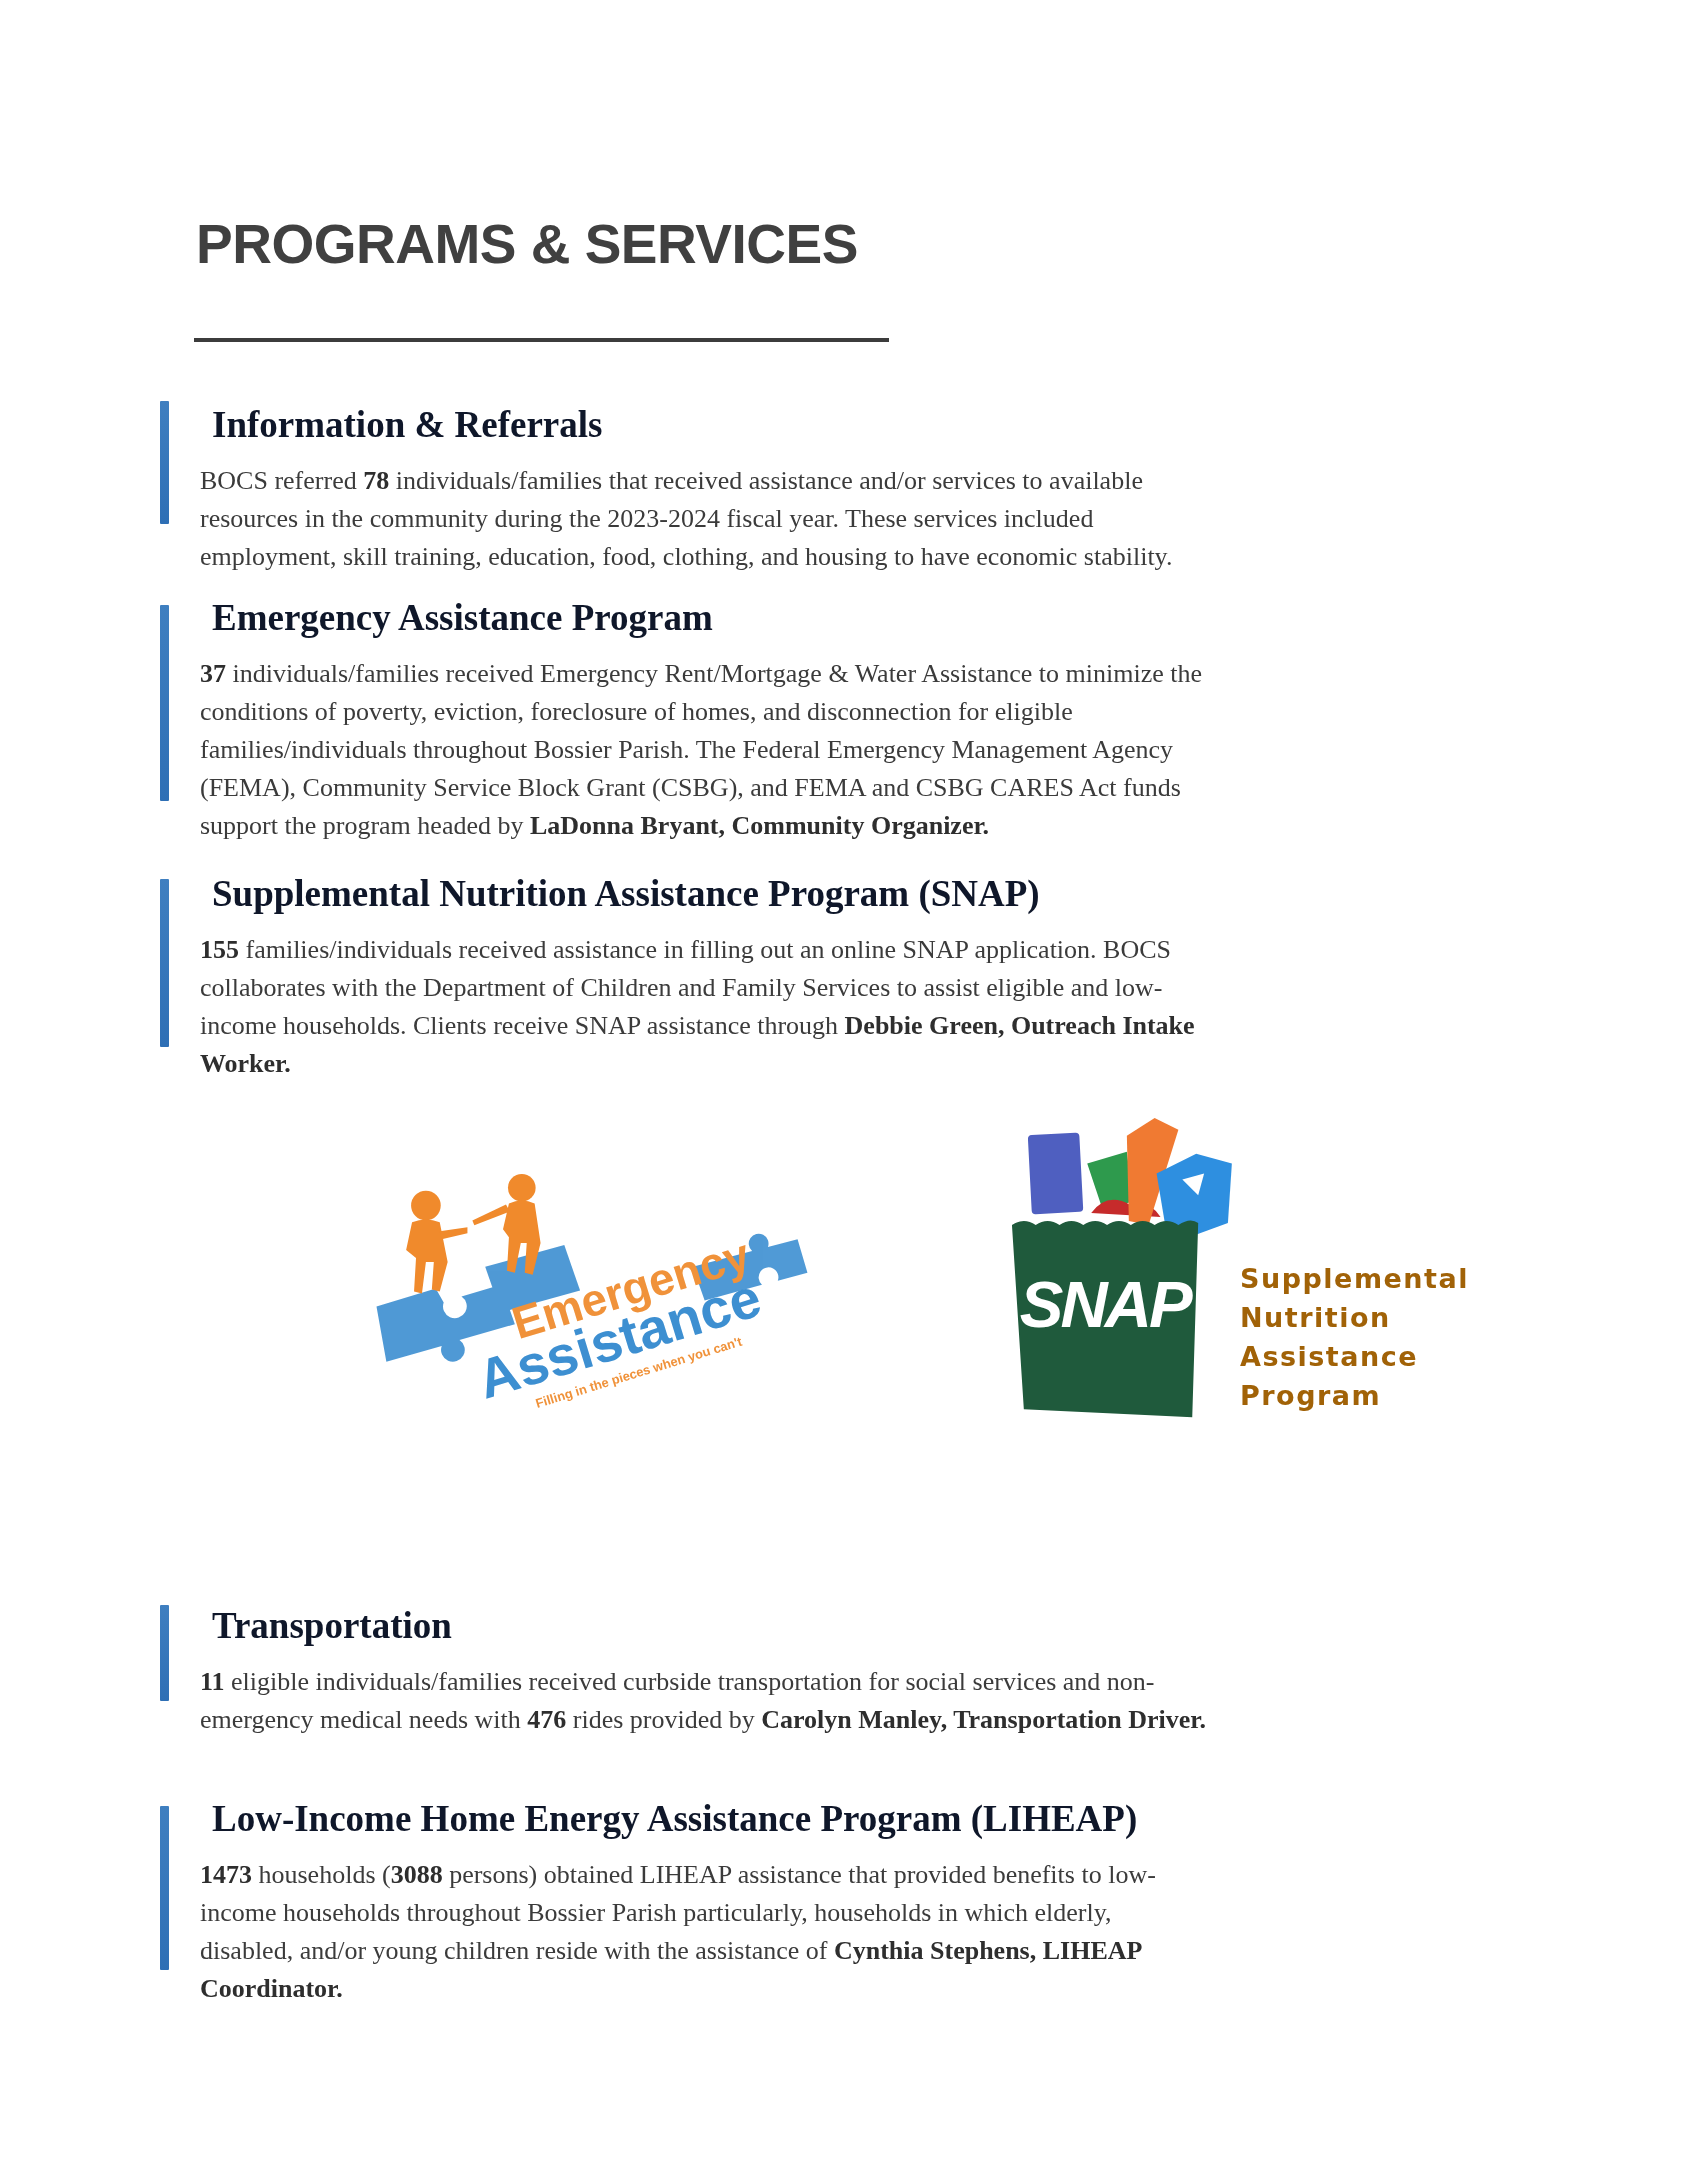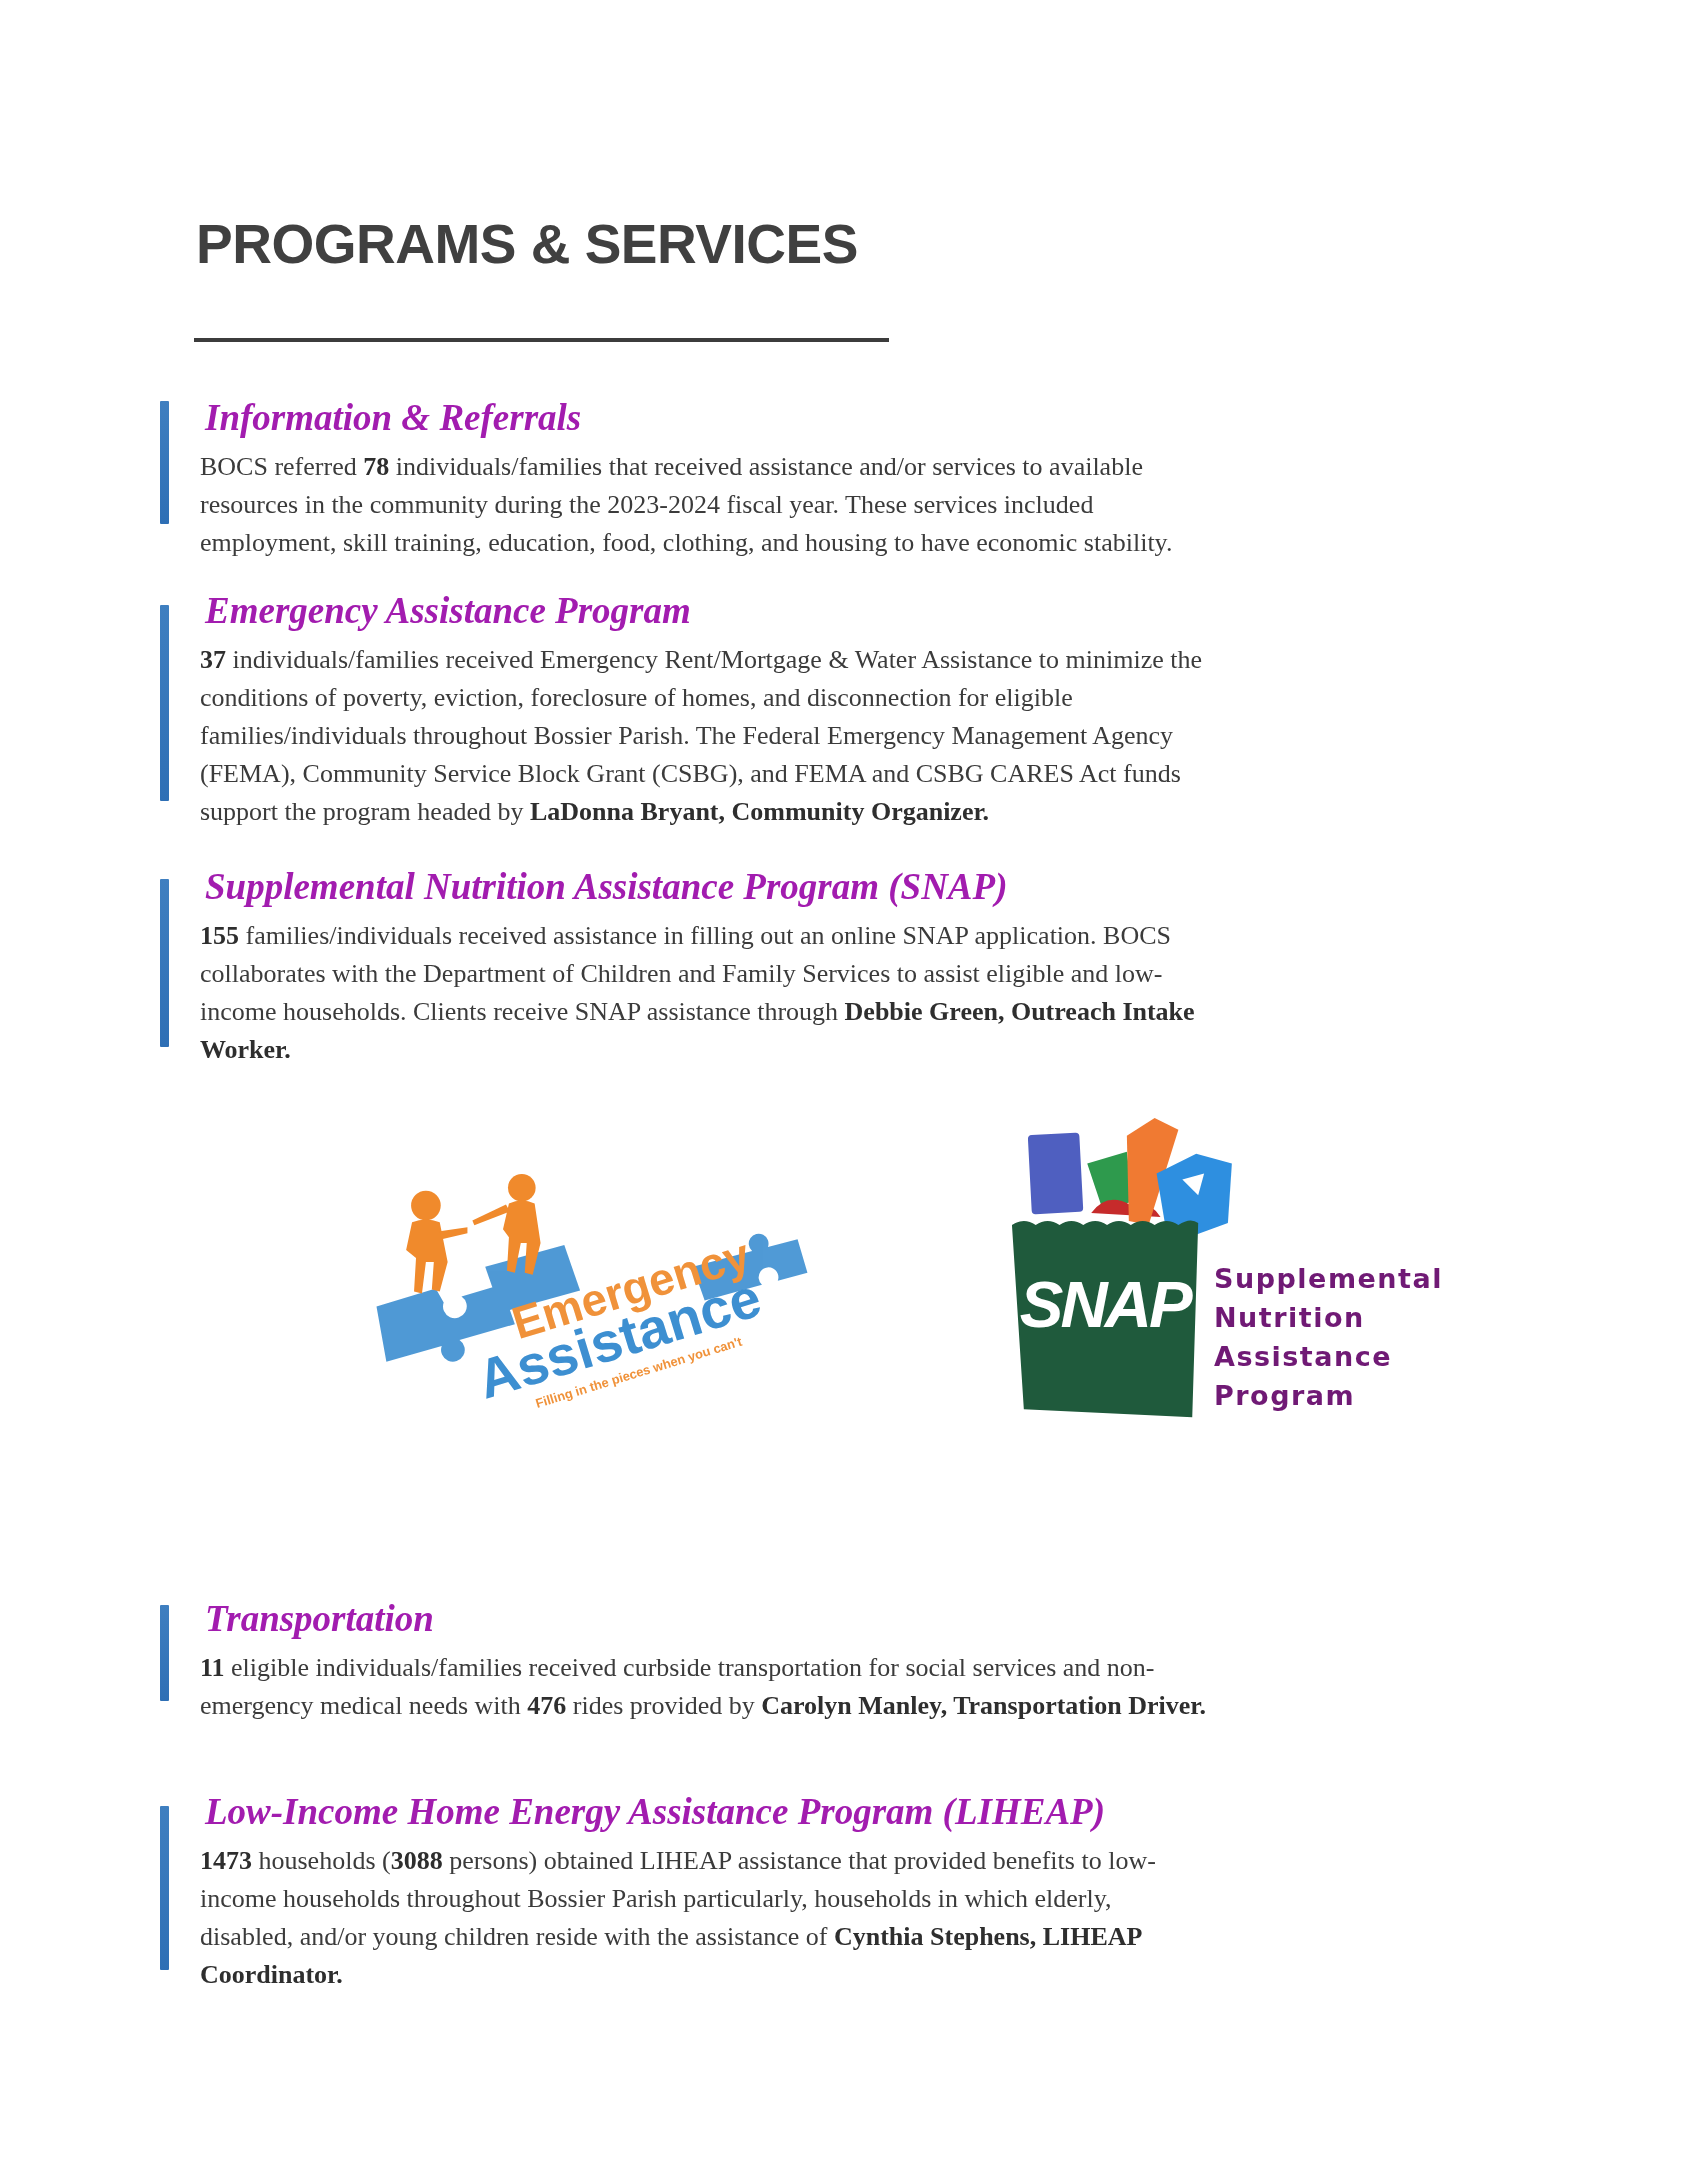--- a/index.html
+++ b/index.html
@@ -6,29 +6,29 @@
     body { width: 1683px; height: 2178px; position: relative; overflow: hidden; color: #3a3a3a; }
     .title {
       position: absolute; left: 196px; top: 212px;
       font-family: "Liberation Sans", sans-serif; font-weight: bold;
       font-size: 55px; letter-spacing: -0.5px; color: #404040; margin: 0;
     }
     .rule { position: absolute; left: 194px; top: 338px; width: 695px; height: 4px; background: #3c3c3c; }
     .section { position: absolute; left: 160px; width: 1366px; }
     .bar { position: absolute; left: 0; width: 9px; background: linear-gradient(#3f7fc0, #2e6fb5); border-radius: 1px; }
     .sec-body { margin-left: 36px; font-family: "Liberation Serif", serif; }
-    .sec-title { font-style: italic; font-weight: bold; font-size: 37px; line-height: 42px; color: #a21caf; margin: 9px; }
+    .sec-title { font-weight: bold; font-size: 37px; line-height: 42px; color: #0f172a; margin: 16px; }
     .sec-text { font-size: 26px; line-height: 38px; color: #3b3b3b; margin: 4px; }
     .sec-text b { color: #2e2e2e; }
     .logo-ea { position: absolute; left: 366px; top: 1168px; width: 446px; height: 257px; }
     .logo-snap { position: absolute; left: 1000px; top: 1114px; width: 436px; height: 317px; font-style: italic; }
     .snap-words {
-      position: absolute; left: 1214px; top: 1259px;
+      position: absolute; left: 1240px; top: 1259px;
       font-family: "DejaVu Sans", sans-serif; font-weight: bold; font-size: 27px;
-      line-height: 39px; color: #701a75; letter-spacing: 1.5px;
+      line-height: 39px; color: #a16207; letter-spacing: 1.5px;
     }
   </style>
 </head>
 <body>
 
 <h1 class="title">PROGRAMS &amp; SERVICES</h1>
 <div class="rule"></div>
 
 <div class="section" style="top:388px;">
   <div class="bar" style="top:13px;height:123px;"></div>

